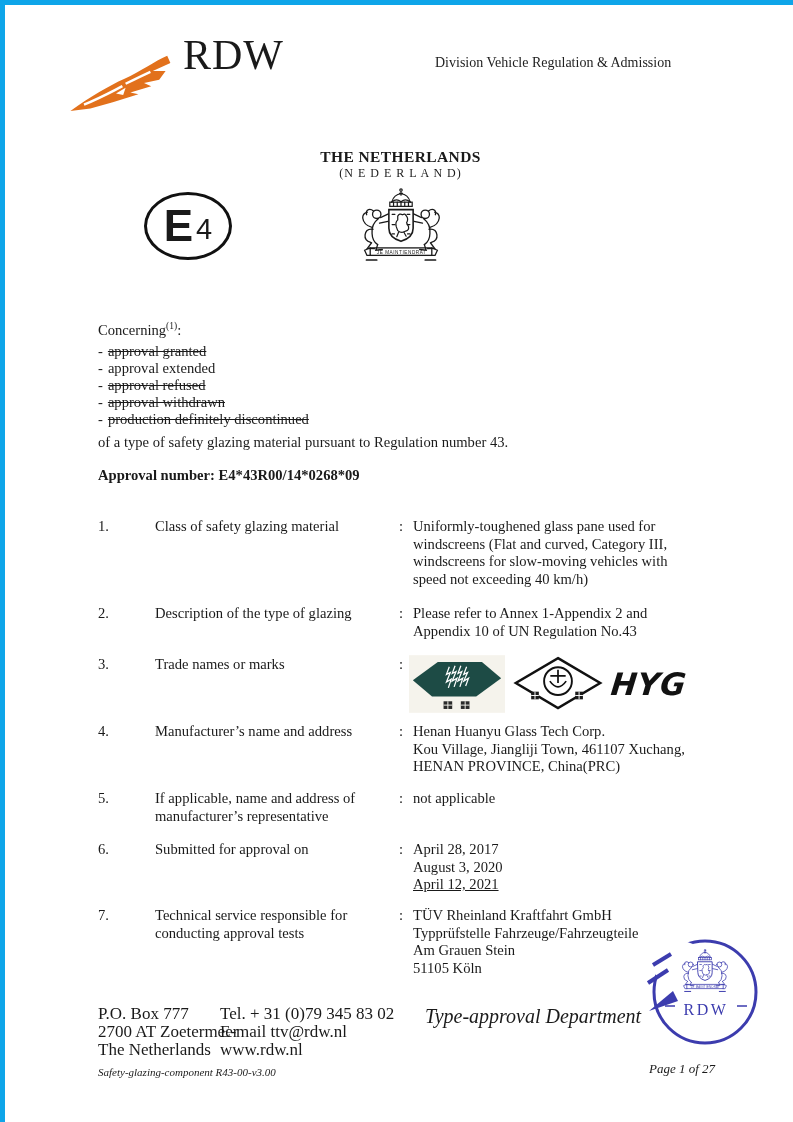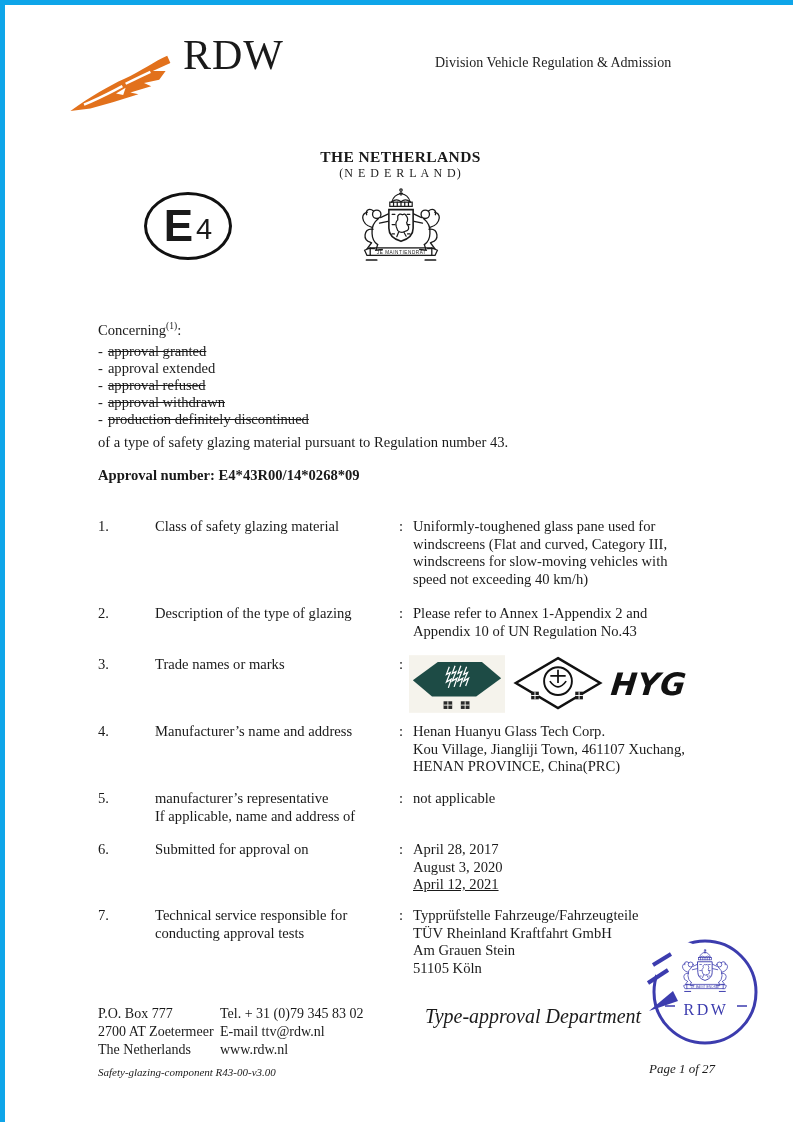--- a/index.html
+++ b/index.html
@@ -41,21 +41,21 @@
   .item .lbl{position:absolute;left:57px;top:0;width:242px;}
   .item .col{position:absolute;left:301px;top:0;}
   .item .val{position:absolute;left:315px;top:0;white-space:nowrap;}
   .ul{text-decoration:underline;}
   .logos{position:absolute;left:311px;top:-4px;display:flex;align-items:center;gap:7px;height:64px;}
   .hyg{
     font-family:"DejaVu Sans",sans-serif;font-weight:800;font-style:italic;
     font-size:31px;letter-spacing:.5px;color:#121212;transform:skewX(-6deg);line-height:1;
   }
   
-  .foot{font-size:14px;line-height:18px;}
+  .foot{font-size:17px;line-height:18px;}
   .addr{left:93px;top:1000px;}
   .contact{left:215px;top:1000px;}
   .dept{left:420px;top:1000px;font-style:italic;font-size:20px;}
   .docref{left:93px;top:1061px;font-style:italic;font-size:11px;}
   .pageind{left:644px;top:1056px;font-style:italic;font-size:13px;}
   .stamp{left:640px;top:930px;}
 </style>
 </head>
 <body>
 
@@ -220,22 +220,22 @@
     <div class="val">
       <div>Henan Huanyu Glass Tech Corp.</div>
       <div>Kou Village, Jiangliji Town, 461107 Xuchang,</div>
       <div>HENAN PROVINCE, China(PRC)</div>
     </div>
   </div>
 
   <div class="item" style="top:785px">
     <span class="no">5.</span>
     <div class="lbl">
+      <div>If applicable, name and address of</div>
       <div>manufacturer’s representative</div>
-      <div>If applicable, name and address of</div>
     </div>
     <span class="col">:</span>
     <div class="val">
       <div>not applicable</div>
     </div>
   </div>
 
   <div class="item" style="top:836px">
     <span class="no">6.</span>
     <div class="lbl">
@@ -250,22 +250,22 @@
   </div>
 
   <div class="item" style="top:902px">
     <span class="no">7.</span>
     <div class="lbl">
       <div>Technical service responsible for</div>
       <div>conducting approval tests</div>
     </div>
     <span class="col">:</span>
     <div class="val">
+      <div>TÜV Rheinland Kraftfahrt GmbH</div>
       <div>Typprüfstelle Fahrzeuge/Fahrzeugteile</div>
-      <div>TÜV Rheinland Kraftfahrt GmbH</div>
       <div>Am Grauen Stein</div>
       <div>51105 Köln</div>
     </div>
   </div>
 
   <svg class="abs stamp" width="120" height="120" viewBox="0 0 120 120" style="color:#3c3cae">
     <circle cx="60" cy="57" r="51" fill="none" stroke="#3c3cae" stroke-width="3"></circle>
     <path d="M8 36 L34 4 L48 9 L18 50 Z" fill="#ffffff"></path>
     <path d="M8 30 L26 19" stroke="#3c3cae" stroke-width="4" fill="none"></path>
     <path d="M3 48 L23 35" stroke="#3c3cae" stroke-width="4" fill="none"></path>

